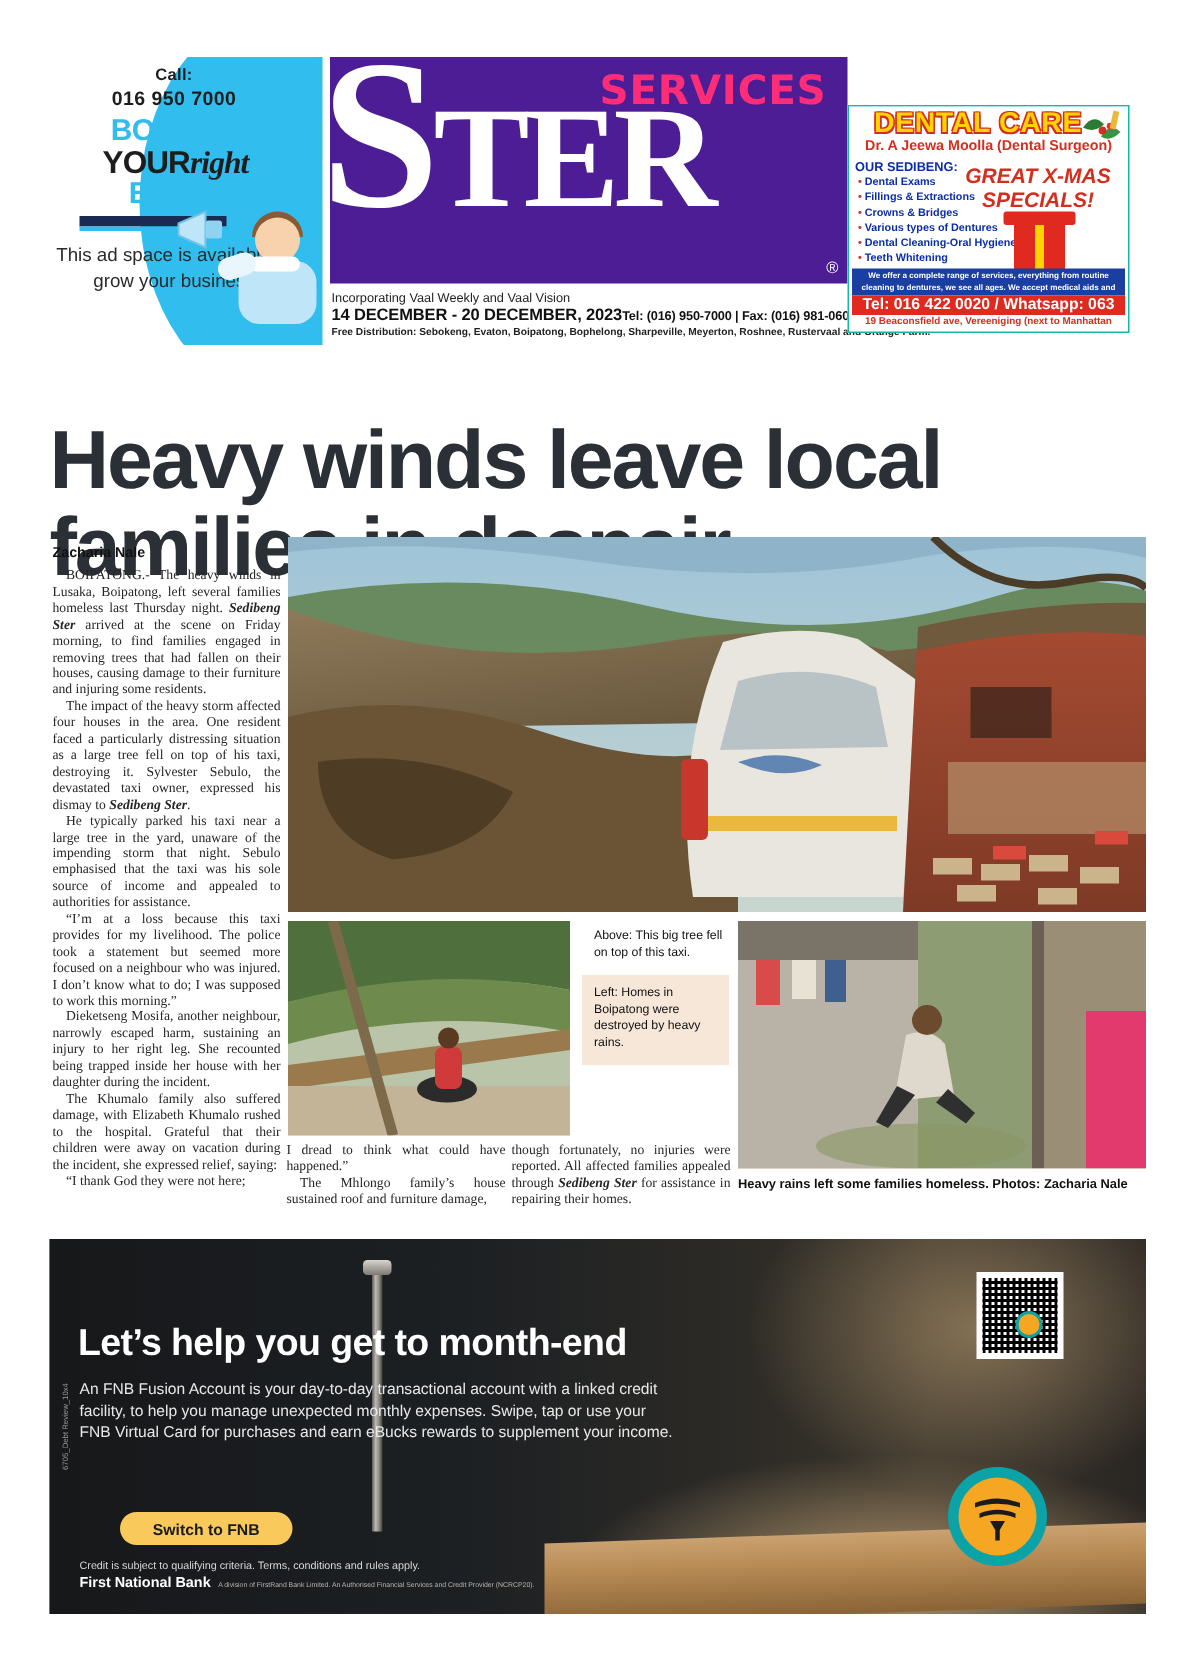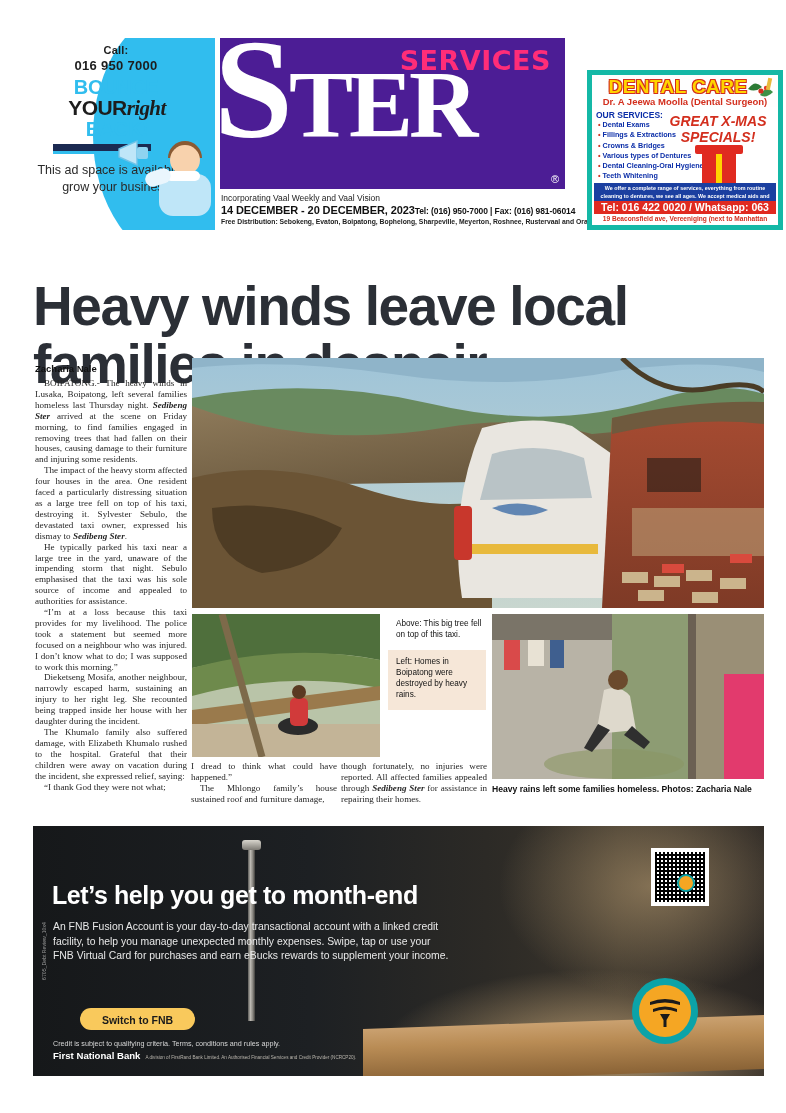--- a/index.html
+++ b/index.html
@@ -54,22 +54,22 @@
   .mh-ster .small{font-size:96px;}
   .mh-reg{position:absolute;right:6px;bottom:4px;font-size:11px;color:#ffffff;}
   .mh-inc{position:absolute;left:1px;top:155px;font-size:8.5px;font-weight:normal;color:#222;}
   .mh-date{position:absolute;left:1px;top:166px;font-size:11px;font-weight:bold;color:#111;
            letter-spacing:-.1px;white-space:nowrap;}
   .mh-date span{font-size:8.5px;}
   .mh-dist{position:absolute;left:1px;top:180px;font-size:6.8px;font-weight:bold;color:#222;
            white-space:nowrap;}
 
   
-  .dental{position:absolute;left:554px;top:32px;width:186px;height:150px;
-          background:#ffffff;border:5px solid #14b8a6;overflow:hidden;text-decoration:underline;}
+  .dental{position:absolute;left:532px;top:32px;width:186px;height:150px;
+          background:#ffffff;border:1px solid #14b8a6;overflow:hidden;text-decoration:underline;}
   .dn-top{position:absolute;left:0;top:0;width:186px;height:32px;background:#fefefe;}
   .dn-title{position:absolute;left:0;top:1px;width:172px;text-align:center;font-size:19px;
             font-weight:bold;color:#ffd400;-webkit-text-stroke:0px;letter-spacing:.4px;
             text-shadow:0 0 1px #d32f1e,1px 1px 0 #d32f1e,-1px -1px 0 #d32f1e,1px -1px 0 #d32f1e,-1px 1px 0 #d32f1e;}
   .dn-sub{position:absolute;left:0;top:21px;width:186px;text-align:center;font-size:9.5px;
           font-weight:bold;color:#d32f1e;}
   .dn-svc-h{position:absolute;left:4px;top:35px;font-size:8.5px;font-weight:bold;color:#0b2ea8;}
   .dn-list{position:absolute;left:6px;top:45px;width:120px;margin:0;padding:0;list-style:none;}
   .dn-list li{font-size:7.2px;font-weight:bold;color:#0b2ea8;line-height:10.3px;}
   .dn-list li:before{content:"• ";color:#d32f1e;}
@@ -204,21 +204,21 @@
         <div class="dn-title">DENTAL CARE</div>
         <div class="dn-sub">Dr. A Jeewa Moolla (Dental Surgeon)</div>
       </div>
       <svg class="dn-holly" viewBox="0 0 30 26">
         <path d="M2 12 Q9 2 16 10 Q9 16 2 12Z" fill="#2c7a34"></path>
         <path d="M14 18 Q20 8 27 15 Q20 22 14 18Z" fill="#3d9146"></path>
         <circle cx="15" cy="14" r="2.6" fill="#d32f1e"></circle>
           <circle cx="20" cy="11" r="2.2" fill="#e0392a"></circle>
         <rect x="21" y="1" width="4" height="12" fill="#e8b93c" transform="rotate(12 23 7)"></rect>
       </svg>
-      <div class="dn-svc-h">OUR SERVICES:</div>
+      <div class="dn-svc-h">OUR SEDIBENG:</div>
       <ul class="dn-list">
         <li>Dental Exams</li>
         <li>Fillings &amp; Extractions</li>
         <li>Crowns &amp; Bridges</li>
         <li>Various types of Dentures</li>
         <li>Dental Cleaning-Oral Hygiene</li>
         <li>Teeth Whitening</li>
         <li>Gold or Silver Cosmetic Teeth</li>
       </ul>
       <div class="dn-xmas1">GREAT X-MAS</div>
@@ -234,21 +234,21 @@
 
   <div class="byline">Zacharia Nale</div>
 
   <div class="col col-a">
     <p class="first">BOIPATONG.- The heavy winds in Lusaka, Boipatong, left several families homeless last Thursday night. <i>Sedibeng Ster</i> arrived at the scene on Friday morning, to find families engaged in removing trees that had fallen on their houses, causing damage to their furniture and injuring some residents.</p>
     <p>The impact of the heavy storm affected four houses in the area. One resident faced a particularly distressing situation as a large tree fell on top of his taxi, destroying it. Sylvester Sebulo, the devastated taxi owner, expressed his dismay to <i>Sedibeng Ster</i>.</p>
     <p>He typically parked his taxi near a large tree in the yard, unaware of the impending storm that night. Sebulo emphasised that the taxi was his sole source of income and appealed to authorities for assistance.</p>
     <p>“I’m at a loss because this taxi provides for my livelihood. The police took a statement but seemed more focused on a neighbour who was injured. I don’t know what to do; I was supposed to work this morning.”</p>
     <p>Dieketseng Mosifa, another neighbour, narrowly escaped harm, sustaining an injury to her right leg. She recounted being trapped inside her house with her daughter during the incident.</p>
     <p>The Khumalo family also suffered damage, with Elizabeth Khumalo rushed to the hospital. Grateful that their children were away on vacation during the incident, she expressed relief, saying:</p>
-    <p>“I thank God they were not what;</p>
+    <p>“I thank God they were not here;</p>
   </div>
 
   <div class="col col-b">
     <p style="text-indent:0">I dread to think what could have happened.”</p>
     <p>The Mhlongo family’s house sustained roof and furniture damage,</p>
   </div>
 
   <div class="col col-c">
     <p style="text-indent:0">though fortunately, no injuries were reported. All affected families appealed through <i>Sedibeng Ster</i> for assistance in repairing their homes.</p>
   </div>

